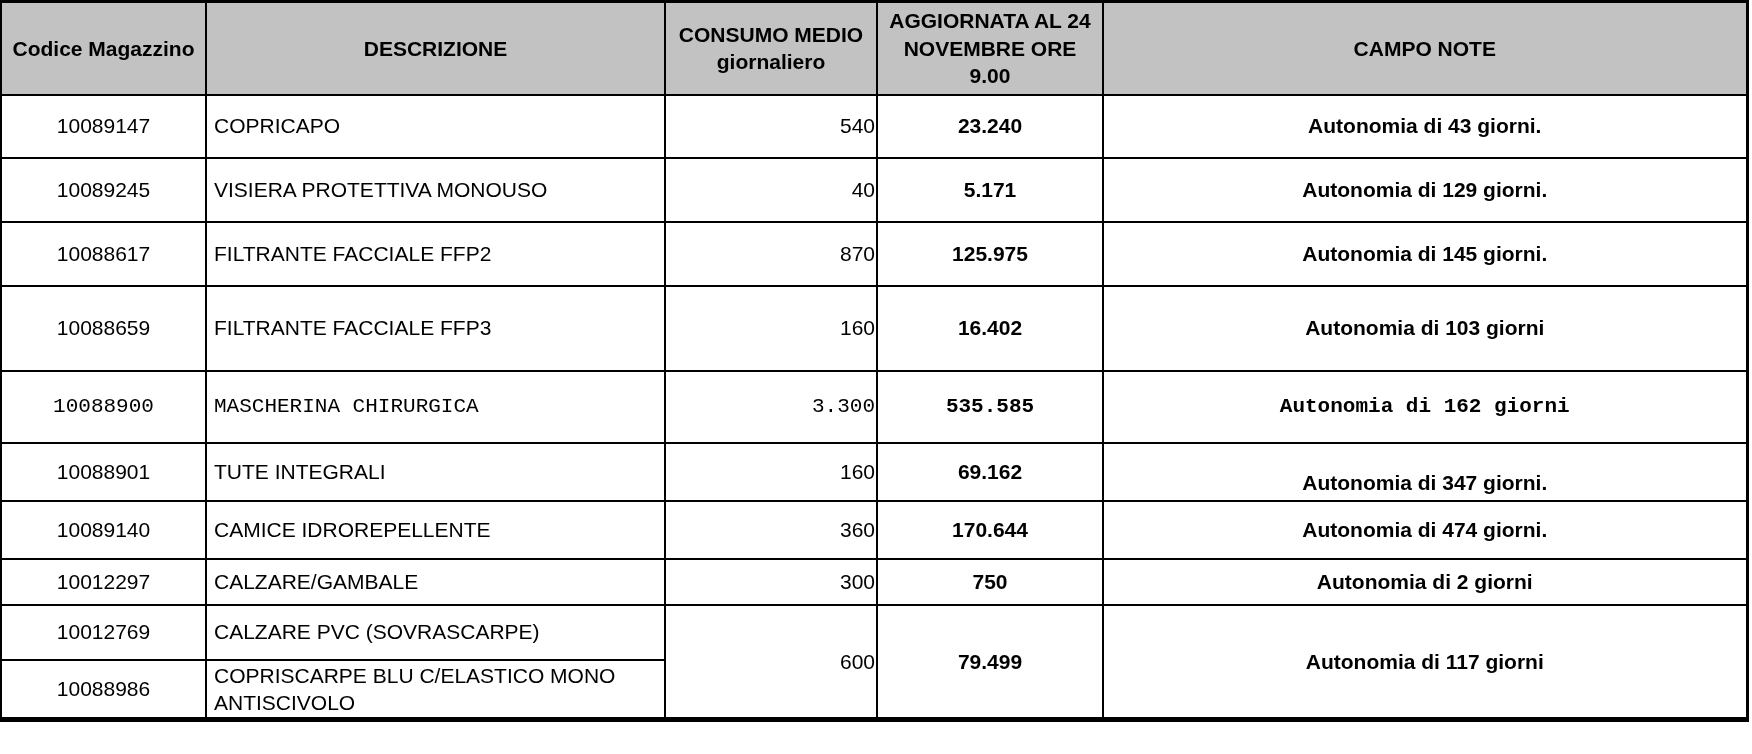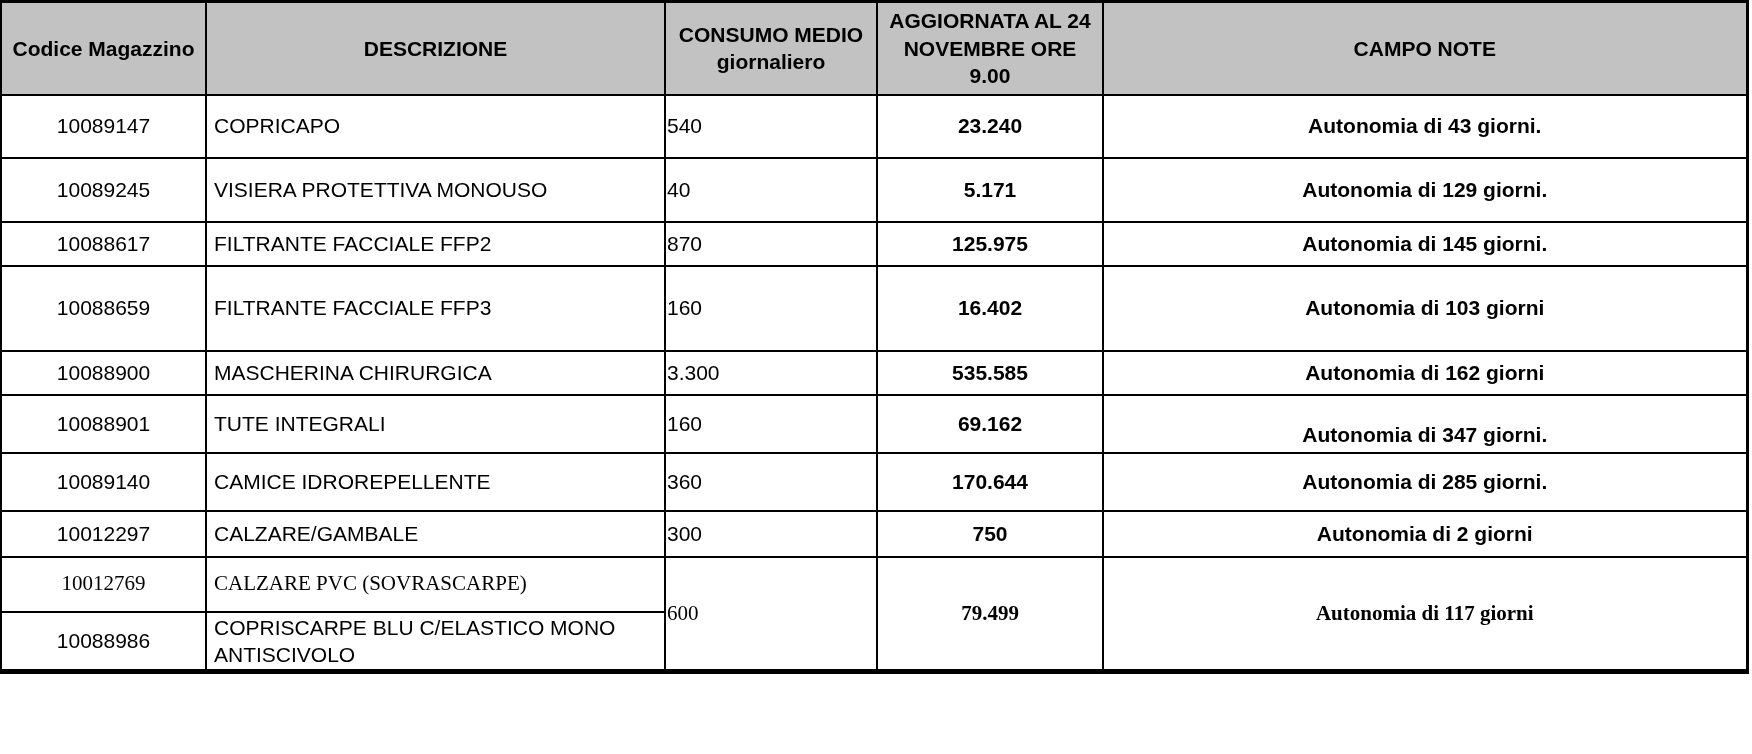--- a/index.html
+++ b/index.html
@@ -32,35 +32,35 @@
   }
   table.inv th {
     background: #c2c2c2;
     font-weight: bold;
     text-align: center;
     padding: 0 4px;
   }
   th.h-desc { text-align: left; padding-left: 6px; }
   .c-codice  { text-align: center; font-weight: normal; }
   .c-desc    { text-align: left; padding-left: 7px; padding-right: 0; font-weight: normal; }
-  .c-consumo { text-align: left; font-weight: normal; }
+  .c-consumo { text-align: right; font-weight: normal; }
   .c-agg     { text-align: center; font-weight: bold; }
   .c-note    { text-align: center; font-weight: bold; }
   .v-top     { vertical-align: top; padding-top: 24px; }
   
   .rh-head { height: 93px; }
   .rh-1  { height: 63px; }
   .rh-2  { height: 64px; }
-  .rh-3  { height: 44px; }
+  .rh-3  { height: 64px; }
   .rh-4  { height: 85px; }
-  .rh-5  { height: 44px; }
+  .rh-5  { height: 72px; font-family: Liberation Mono, monospace; }
   .rh-6  { height: 58px; }
   .rh-7  { height: 58px; }
   .rh-8  { height: 46px; }
-  .rh-9  { height: 55px; font-family: Liberation Serif, serif; }
+  .rh-9  { height: 55px; }
   .rh-10 { height: 58px; }
 </style>
 </head>
 <body>
 
 <table class="inv">
   <colgroup>
     <col style="width:205px">
     <col style="width:459px">
     <col style="width:212px">
@@ -131,21 +131,21 @@
       <td class="c-consumo">160</td>
       <td class="c-agg">69.162</td>
       <td class="c-note v-top">Autonomia di 347 giorni.</td>
     </tr>
 
     <tr class="rh-7">
       <td class="c-codice">10089140</td>
       <td class="c-desc">CAMICE IDROREPELLENTE</td>
       <td class="c-consumo">360</td>
       <td class="c-agg">170.644</td>
-      <td class="c-note">Autonomia di 285 giorni.</td>
+      <td class="c-note">Autonomia di 474 giorni.</td>
     </tr>
 
     <tr class="rh-8">
       <td class="c-codice">10012297</td>
       <td class="c-desc">CALZARE/GAMBALE</td>
       <td class="c-consumo">300</td>
       <td class="c-agg">750</td>
       <td class="c-note">Autonomia di 2 giorni</td>
     </tr>
 

